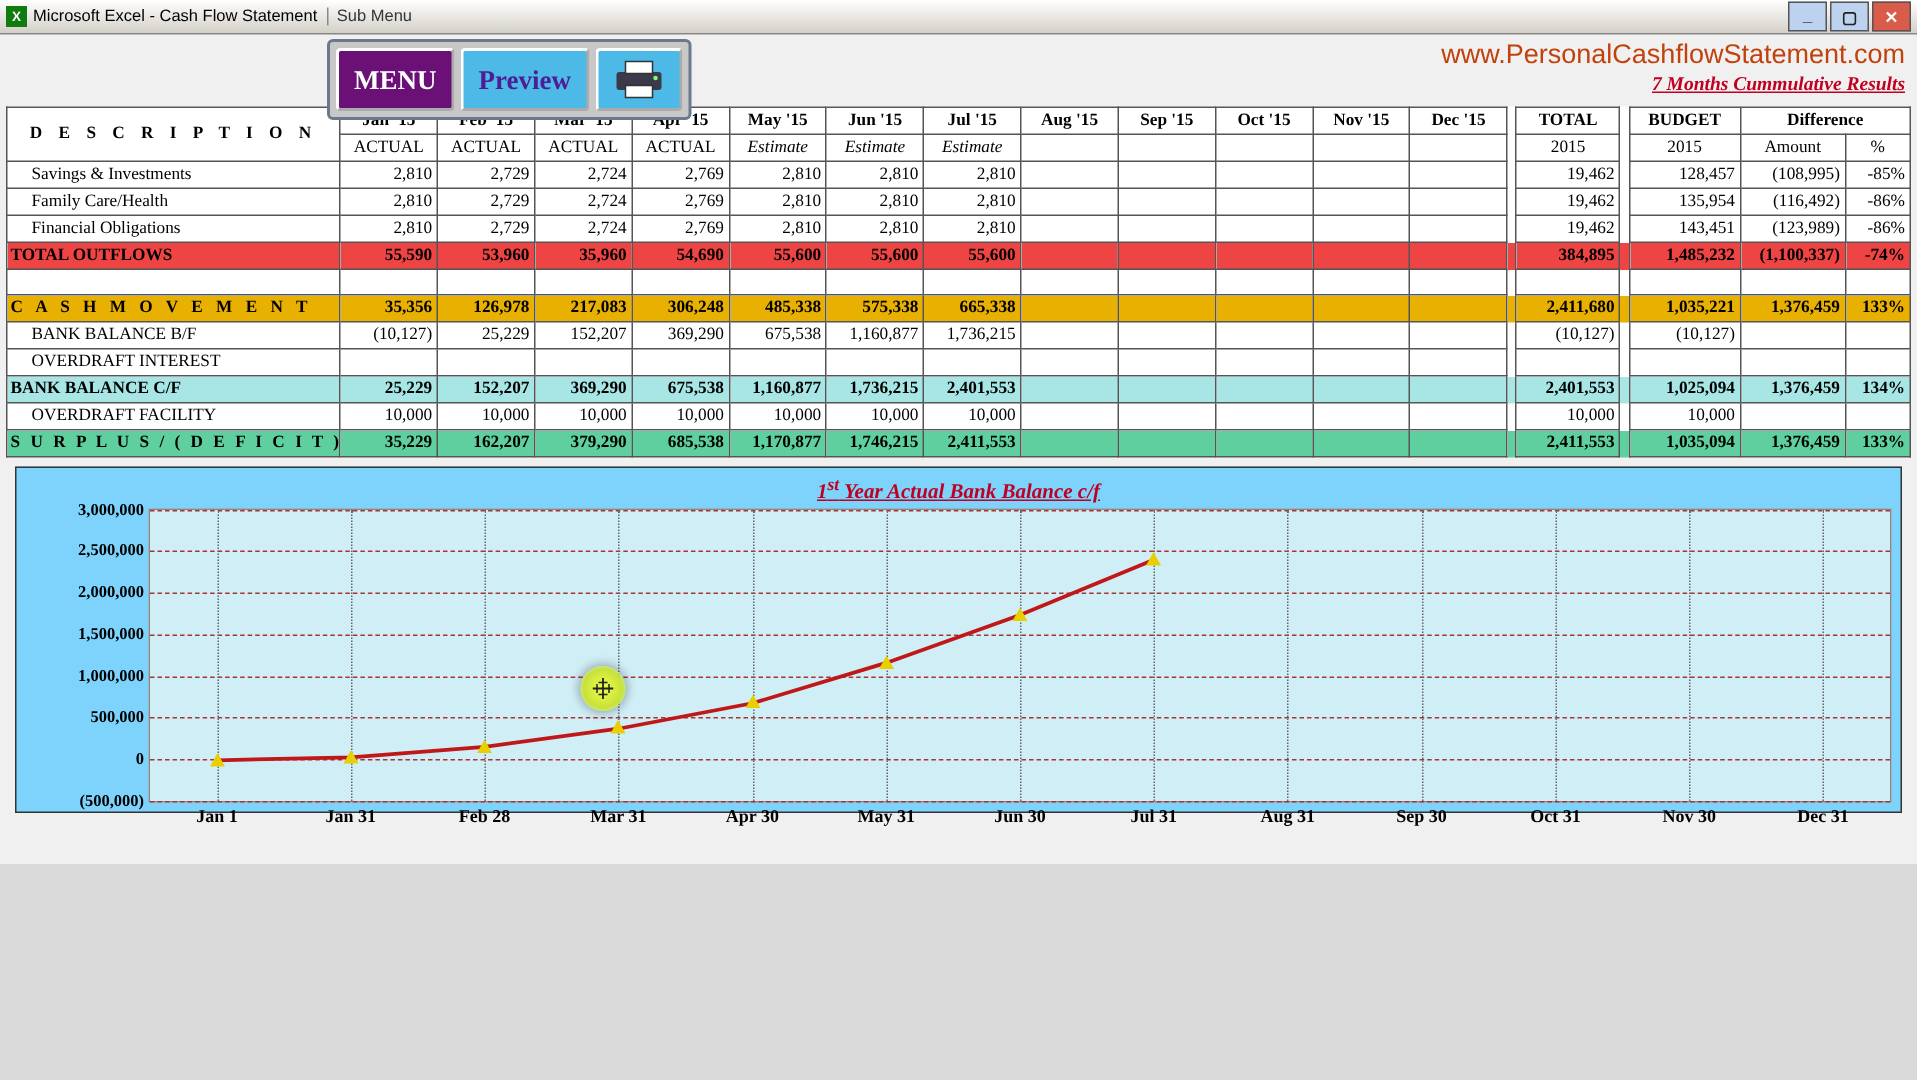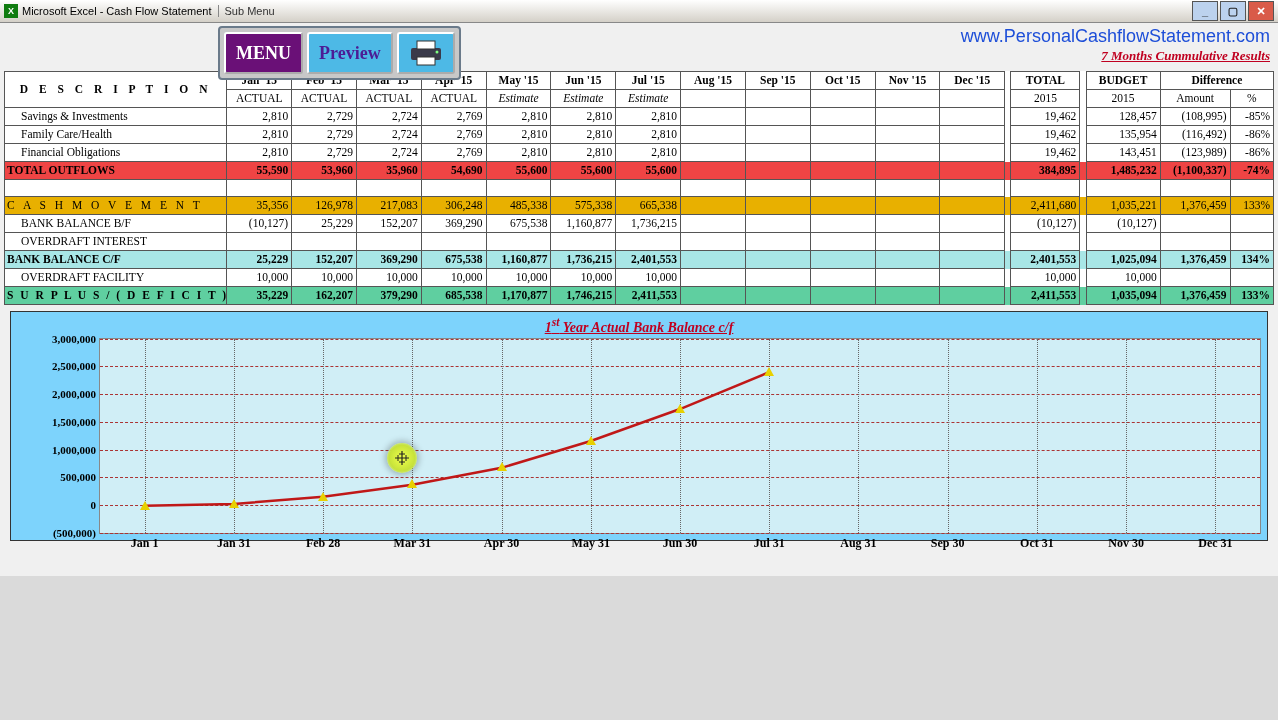--- a/index.html
+++ b/index.html
@@ -13,40 +13,40 @@
   .toolbar{background:#c8c8c8;border:2px solid #6a7a8a;border-radius:4px;padding:4px;display:flex;gap:4px;margin:4px 8px 2px 218px;position:absolute;top:22px;z-index:10}
   .toolbar button{font-family:"Times New Roman",serif;font-weight:bold;font-size:18px;padding:6px 10px;border:2px outset #fff;border-radius:3px;cursor:pointer}
   .btn-menu{background:#6a1077;color:#fff}
   .btn-preview{background:#4db9e6;color:#4c1d95}
   .btn-print{background:#4db9e6;padding:4px 10px;display:flex;align-items:center;justify-content:center}
   .btn-print svg{width:34px;height:26px}
 
   .docheader{padding:2px 8px 0 460px;height:46px}
   .docheader .h1{font-size:18px;font-weight:bold;text-decoration:underline;text-align:left}
   .docheader .h2{font-size:14px;font-weight:bold;font-style:italic;text-decoration:underline;text-align:left;margin-top:2px}
-  .siteurl{position:absolute;right:8px;top:26px;color:#1d4ed8;font-size:18px;font-family:Arial,sans-serif}
+  .siteurl{position:absolute;right:8px;top:26px;color:#c2410c;font-size:18px;font-family:Arial,sans-serif}
   .cumnote{position:absolute;right:8px;top:48px;color:#c00020;font-weight:bold;font-style:italic;text-decoration:underline;font-size:13px}
 
   .sheet{background:#fff;margin:0 4px}
   table{border-collapse:collapse;width:100%;table-layout:fixed}
   col.desc{width:216px}
   col.m{width:63px}
   col.gap{width:6px}
   col.tot{width:67px}
   col.bud{width:72px}
   col.diff{width:68px}
   col.pct{width:42px}
   th,td{border:1px solid #555;padding:1px 3px;font-size:11.5px;line-height:15px;white-space:nowrap;overflow:hidden}
   th{background:#fff;font-weight:bold;text-align:center}
   th.sub{font-weight:normal}
   td.lbl{text-align:left;padding-left:16px}
   td.num{text-align:right;font-family:"Times New Roman",serif}
   tr.ylw td{background:#ef4444;font-weight:bold}
   tr.ylw td.lbl{padding-left:2px}
-  tr.gold td{background:#e8b000;font-weight:normal}
+  tr.gold td{background:#e8b000;font-weight:bold}
   tr.gold td.lbl{padding-left:2px;letter-spacing:3px}
   tr.cyan td{background:#a8e6e6;font-weight:bold}
   tr.cyan td.lbl{padding-left:2px}
   tr.grn td{background:#5fcfa0;font-weight:bold}
   tr.grn td.lbl{padding-left:2px;letter-spacing:2px}
   tr.blank td{border-left:1px solid #555;border-right:1px solid #555;height:14px}
   .descHead{letter-spacing:4px}
   .gapcell{border:none!important;background:#fff}
 
   .chartwrap{margin:6px 10px;border:1px solid #333;background:#7dd3fc;padding:4px 6px 6px}

